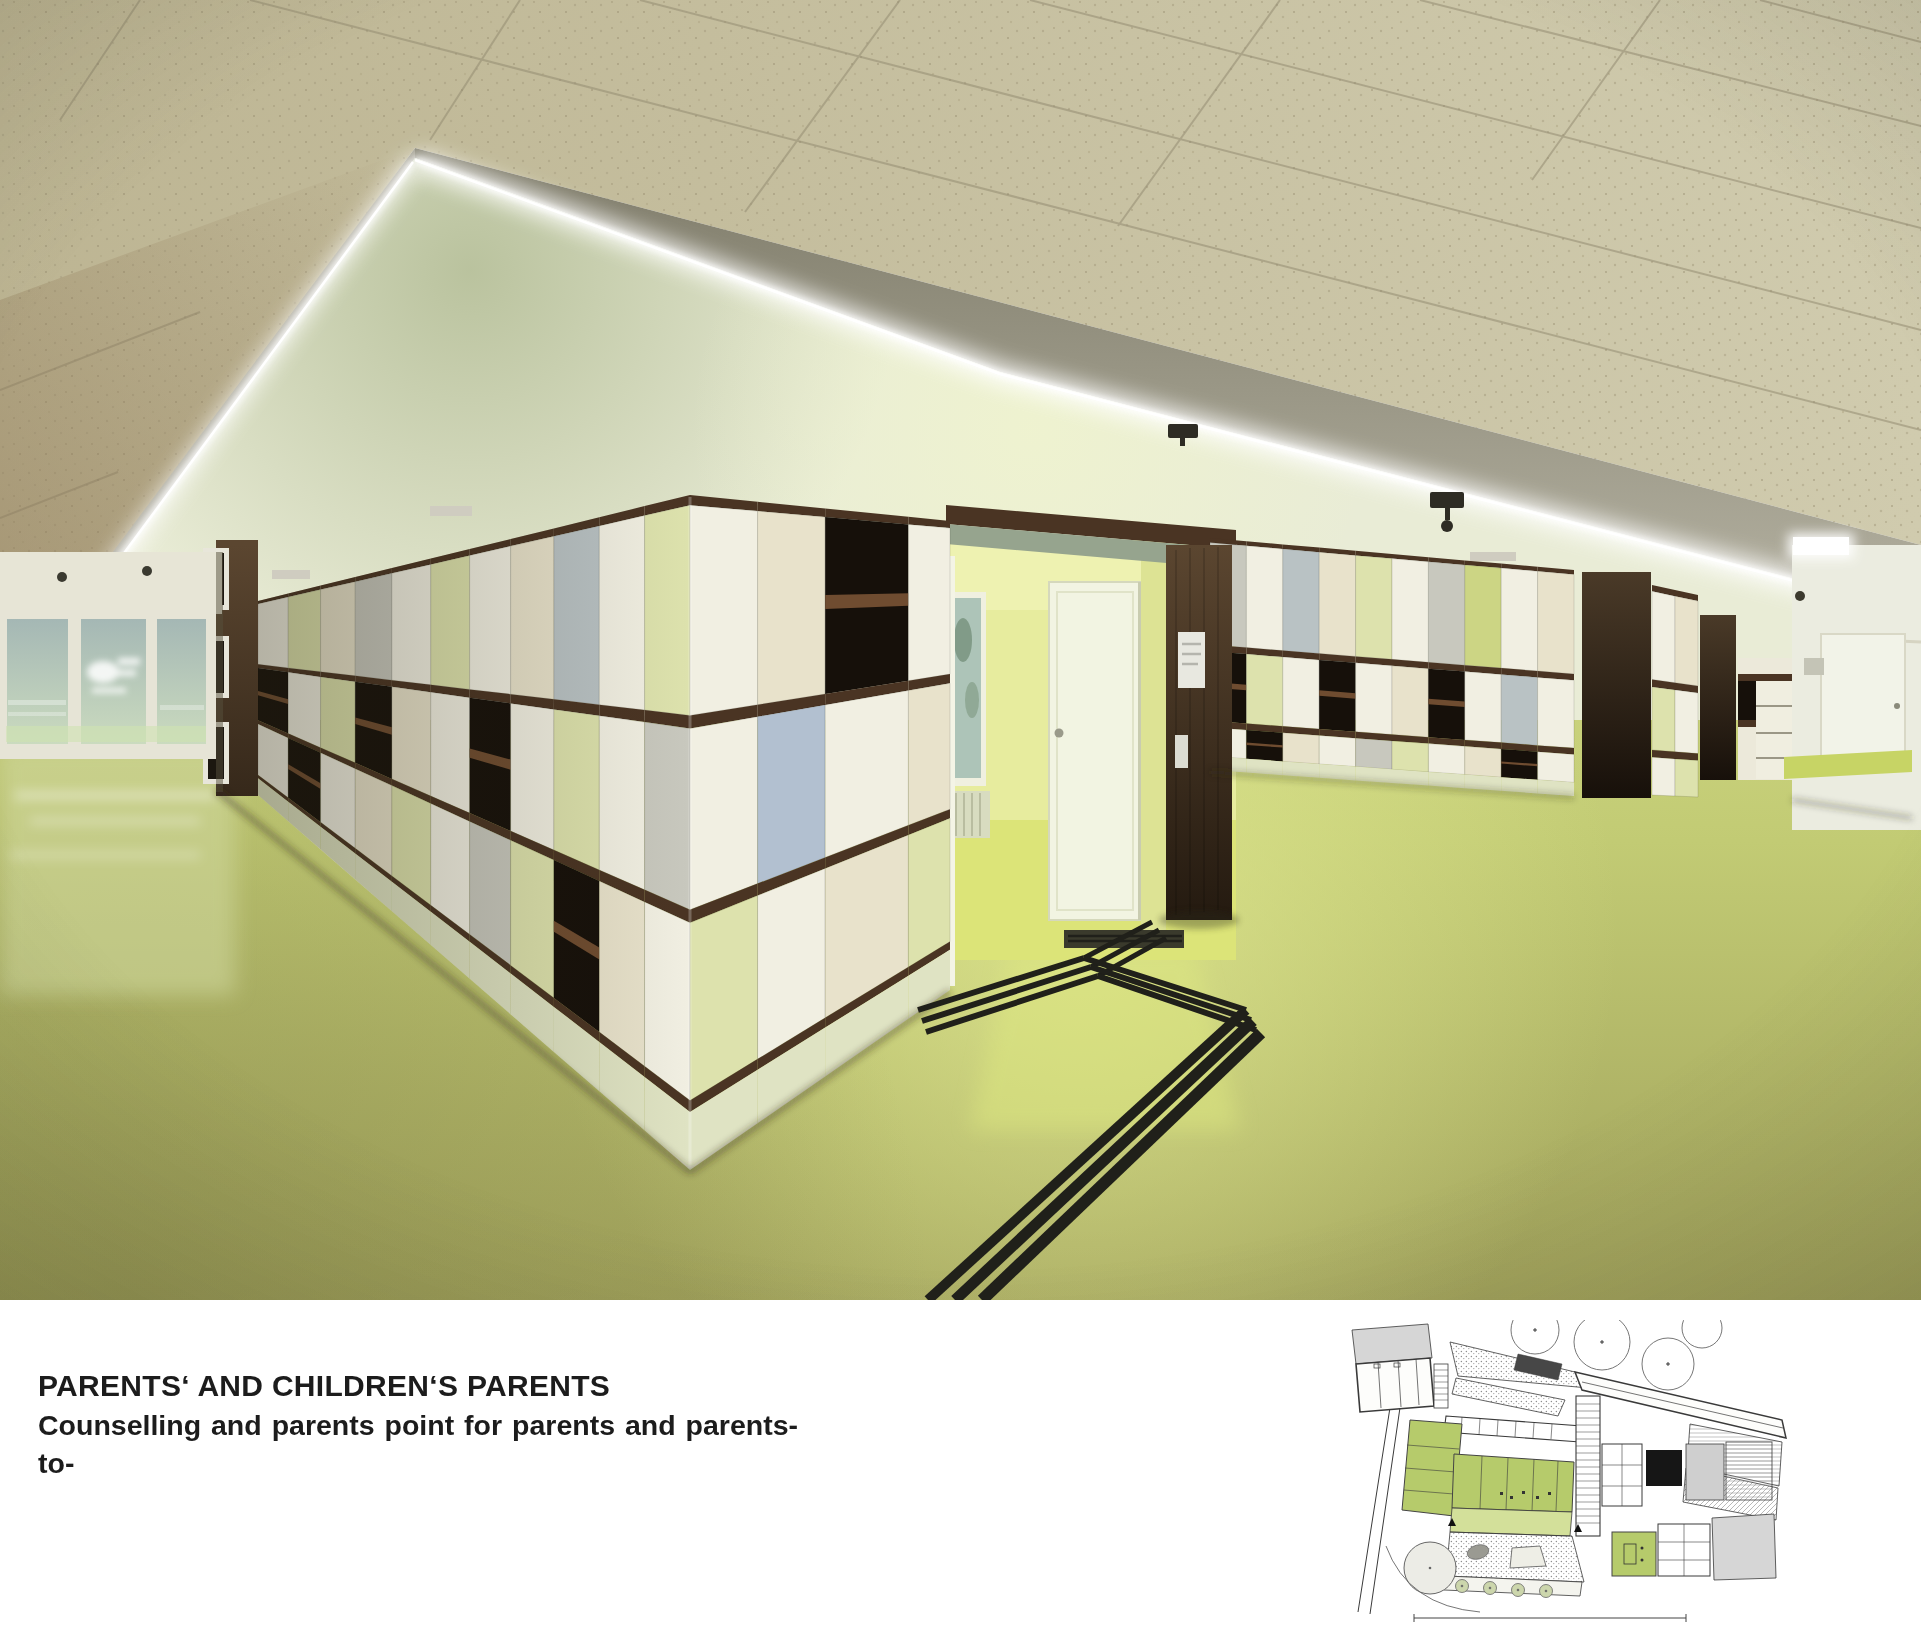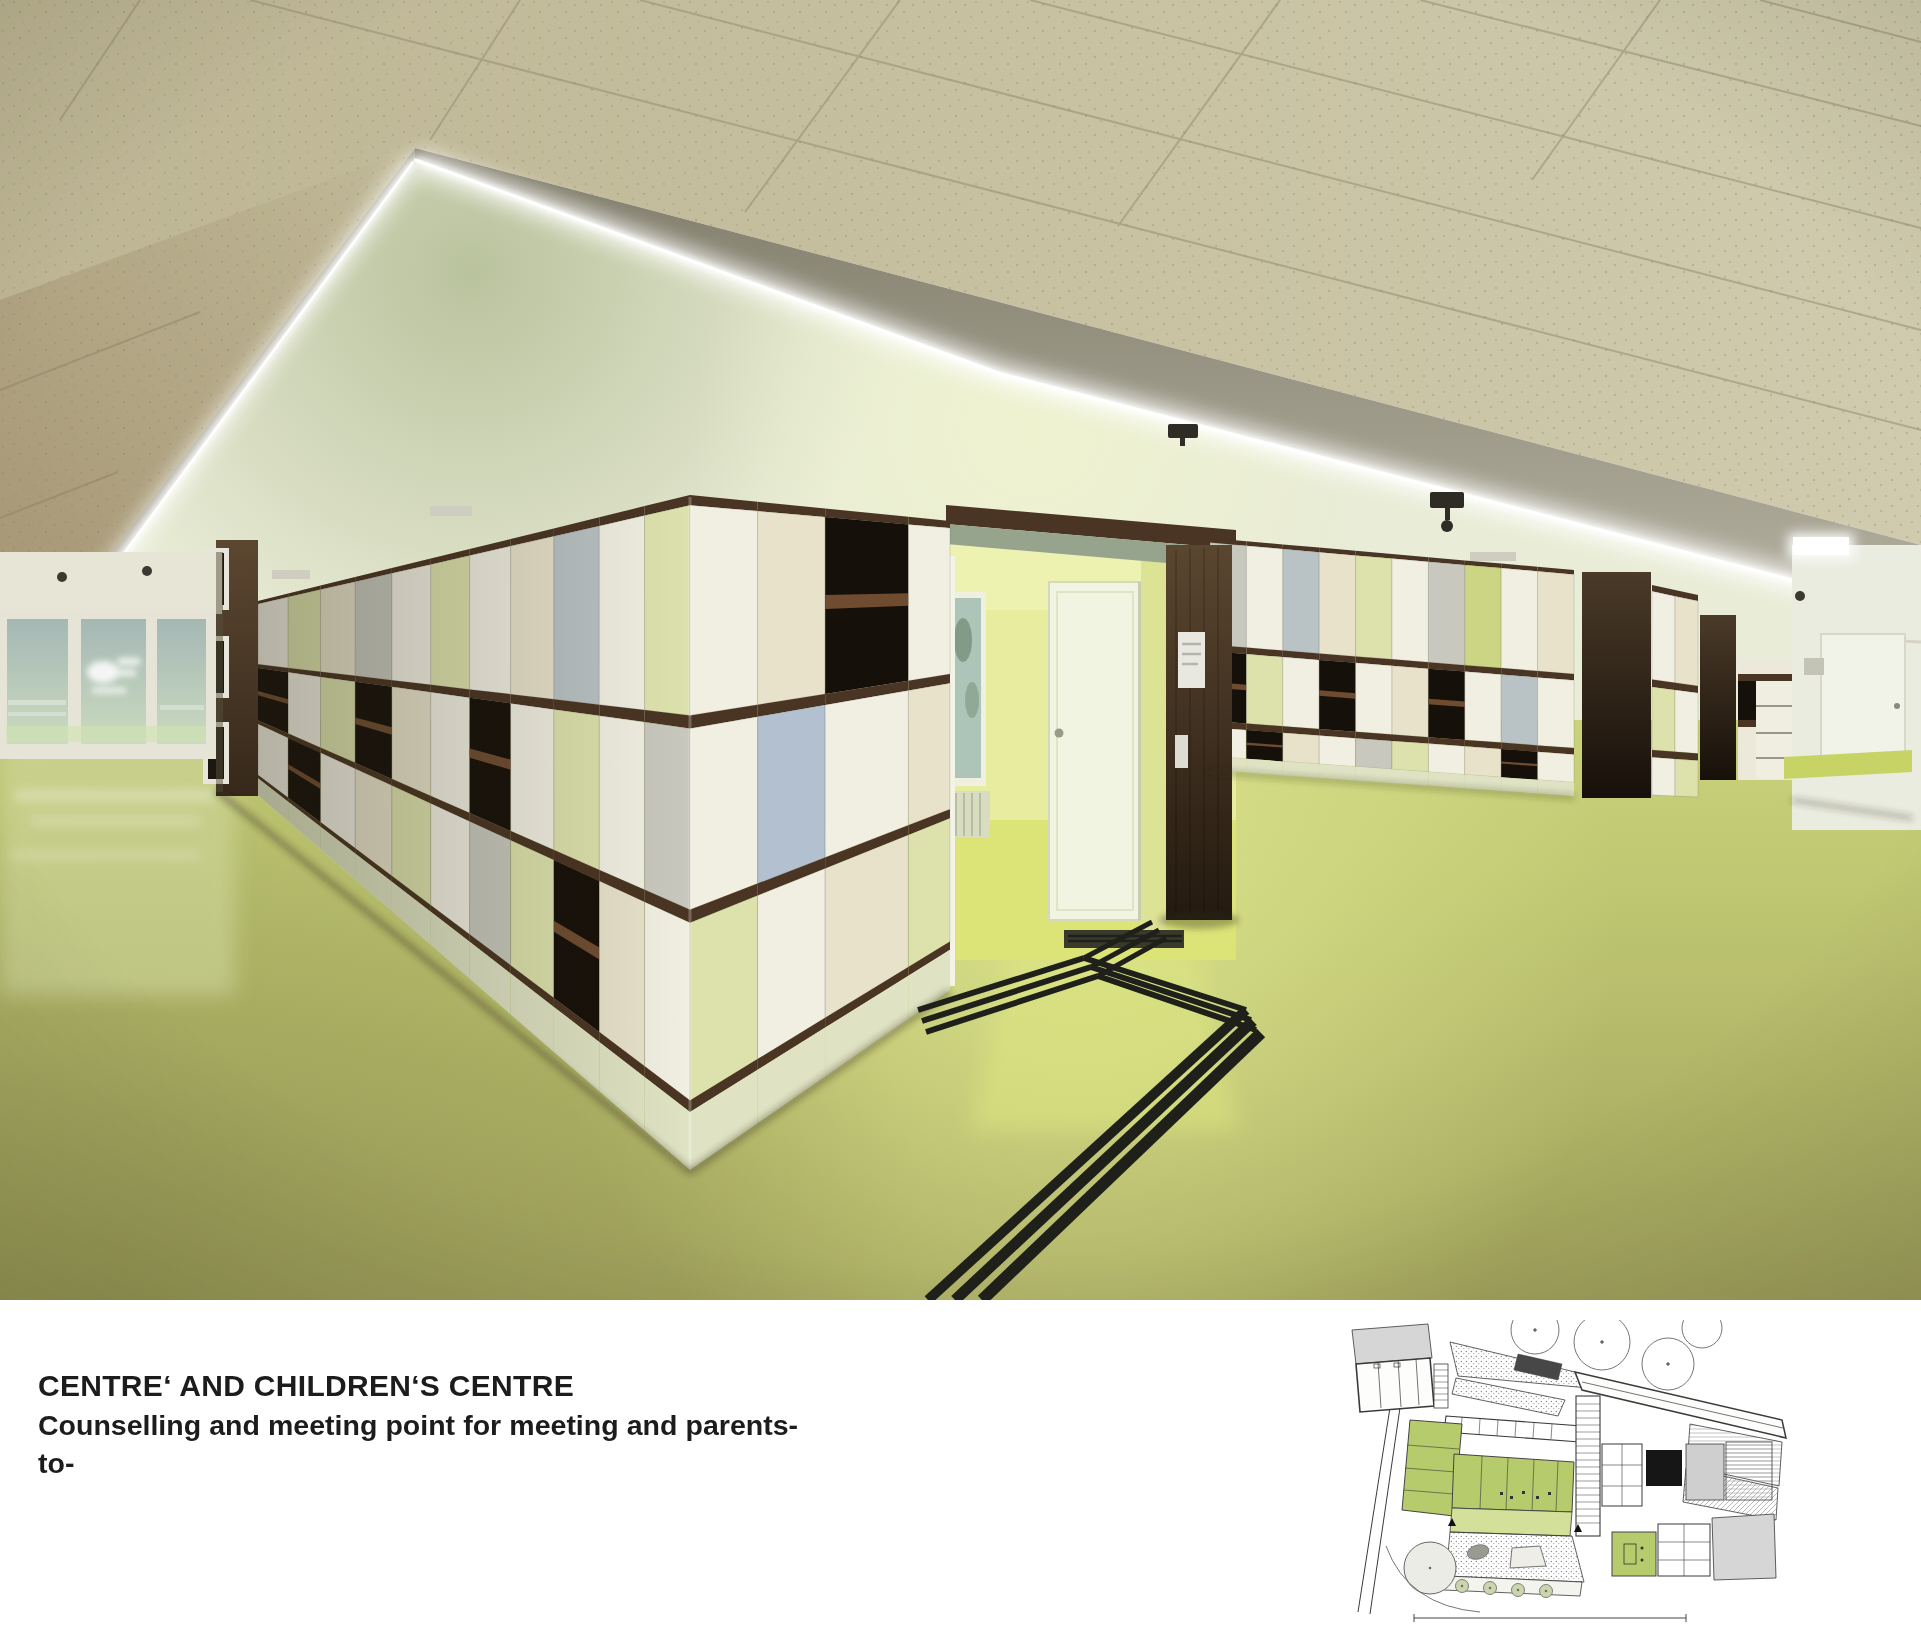--- a/index.html
+++ b/index.html
@@ -507,22 +507,22 @@
     <path d="M1246,1010 L928,1300" stroke-width="10"></path>
     <path d="M1253,1021 L955,1300" stroke-width="11"></path>
     <path d="M1261,1033 L982,1300" stroke-width="12"></path>
   </g>
 
   <rect x="0" y="0" width="1921" height="1300" fill="url(#gVign)"></rect>
 </svg>
 </div>
 
 <div class="caption">
-  <div class="caption-title">CENTRE‘ AND CHILDREN‘S CENTRE</div>
-  <div class="caption-line justify">Counselling and meeting point for meeting and parents-to-</div>
+  <div class="caption-title">PARENTS‘ AND CHILDREN‘S PARENTS</div>
+  <div class="caption-line justify">Counselling and parents point for parents and parents-to-</div>
 </div>
 
 <div id="plan-wrap">
 <svg id="plan-svg" width="445" height="320" viewBox="0 0 445 320" xmlns="http://www.w3.org/2000/svg">
   <defs>
     <pattern id="pDots" width="5" height="5" patternUnits="userSpaceOnUse">
       <circle cx="1.4" cy="1.4" r="0.75" fill="#8f8f8f"></circle>
       <circle cx="3.8" cy="3.6" r="0.65" fill="#9c9c9c"></circle>
     </pattern>
     <pattern id="pFine" width="4" height="4" patternUnits="userSpaceOnUse">

